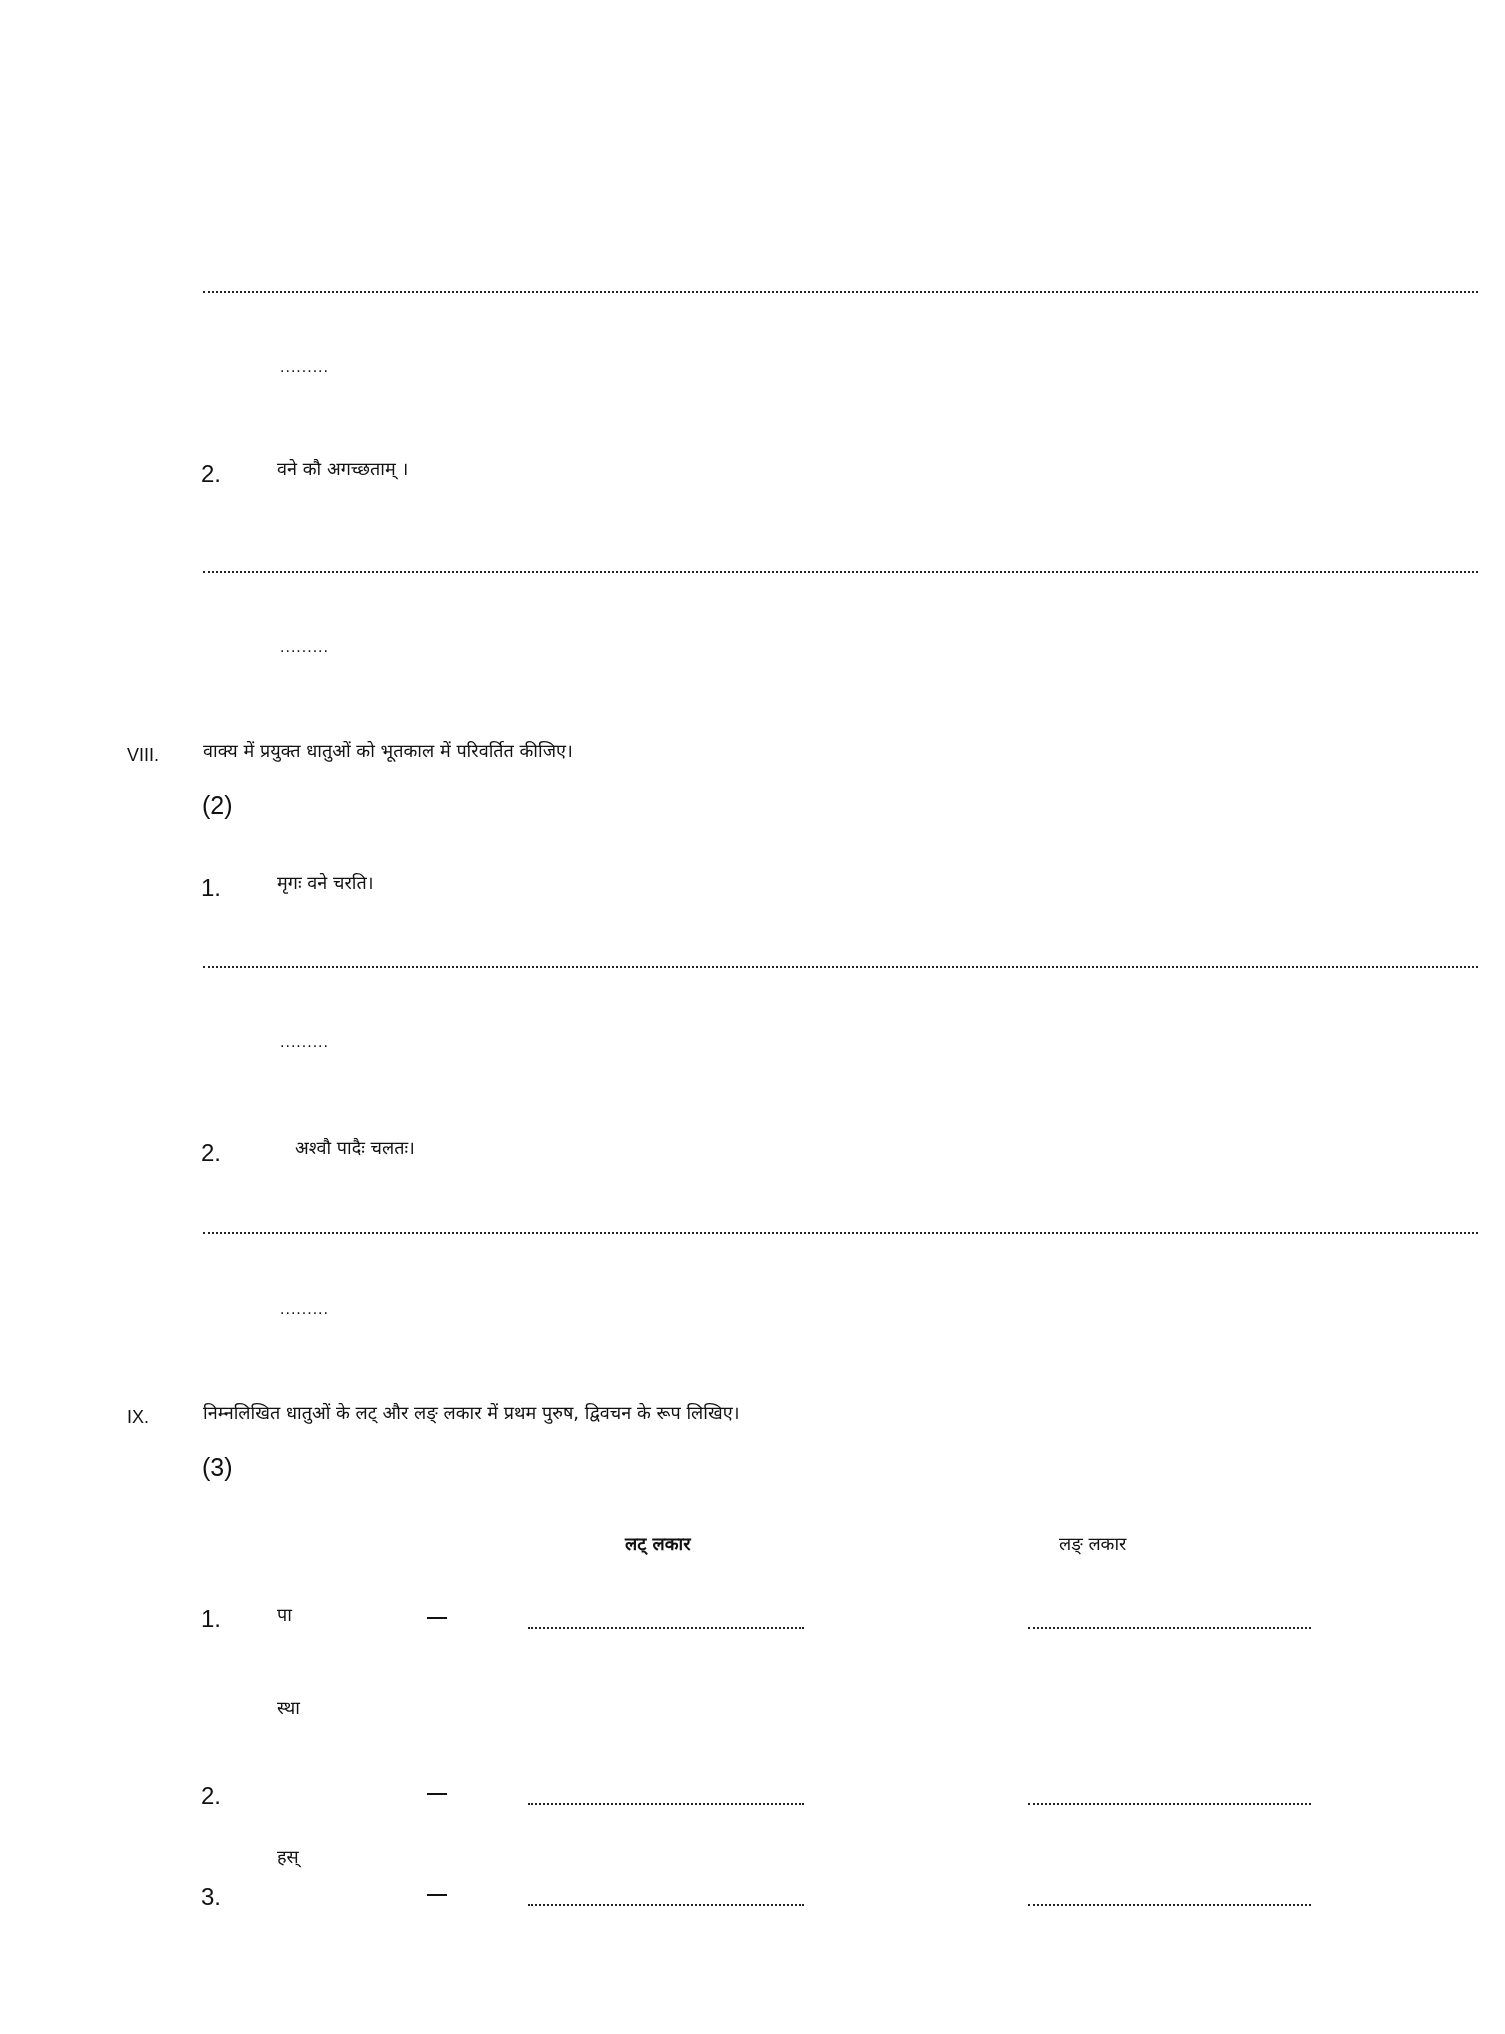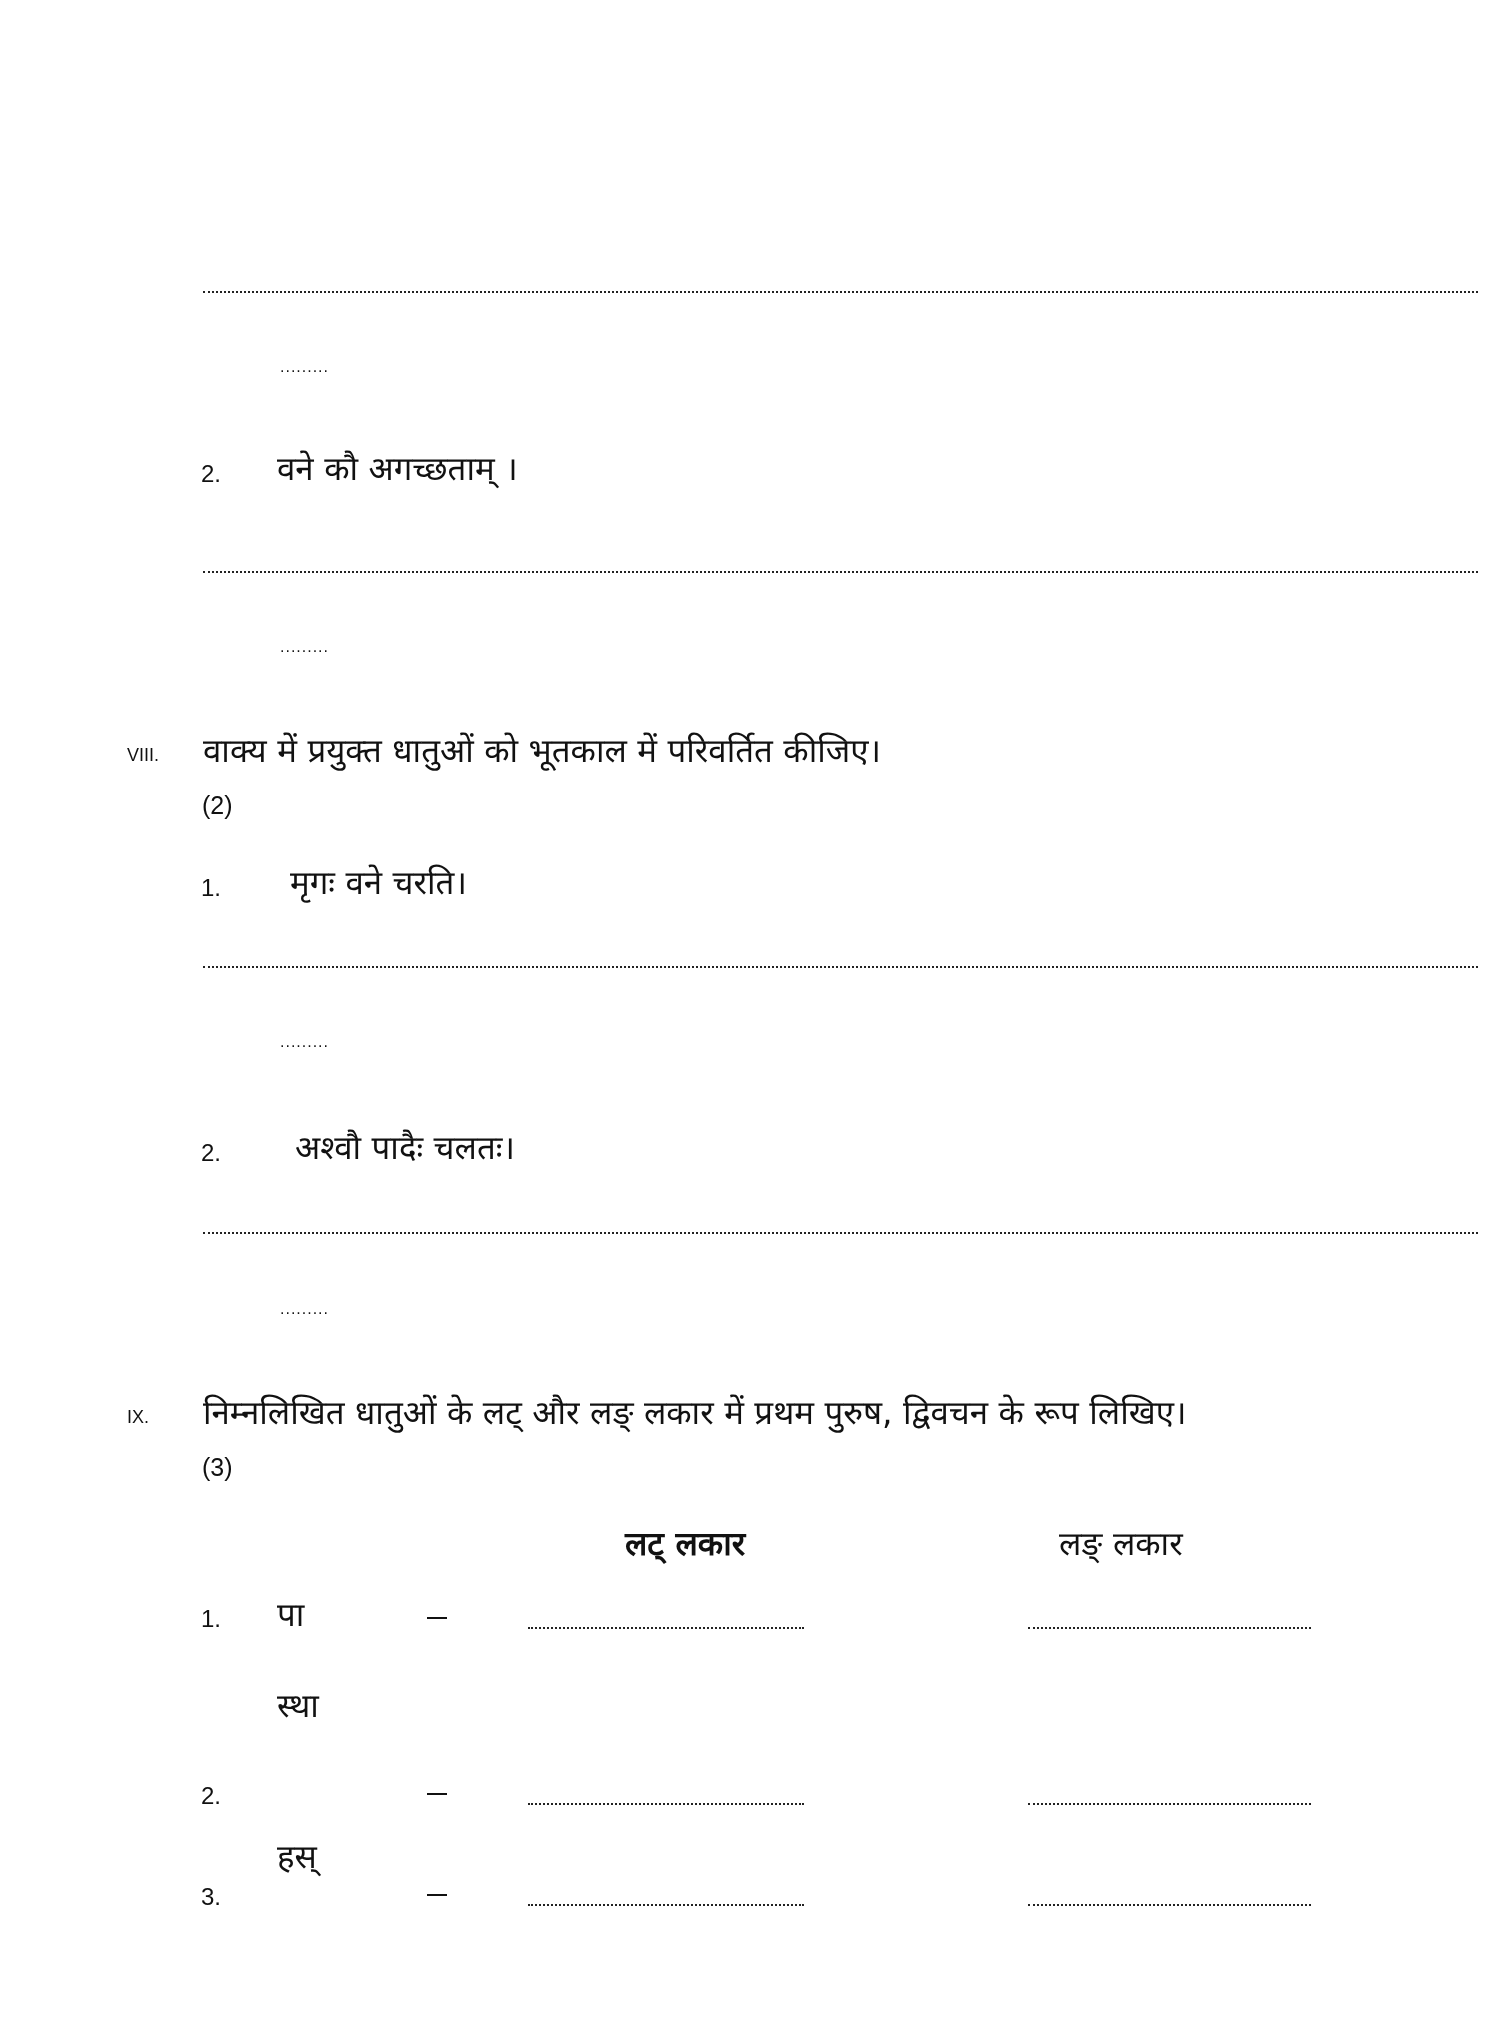--- a/index.html
+++ b/index.html
@@ -4,21 +4,21 @@
 <style>
   html, body { margin: 0; padding: 0; background: #ffffff; }
   body {
     width: 1505px; height: 2034px; position: relative; overflow: hidden;
     font-family: "DejaVu Sans", "Liberation Sans", sans-serif;
     color: #111111;
   }
   .abs { position: absolute; white-space: nowrap; }
   .num { font-family: "Liberation Sans", sans-serif; font-size: 24px; line-height: 30px; }
   .roman { font-family: "Liberation Sans", sans-serif; font-size: 18px; line-height: 30px; }
-  .deva { font-family: "DejaVu Sans", sans-serif; font-size: 33px; line-height: 34px; }
+  .deva { font-family: "DejaVu Sans", sans-serif; font-size: 18px; line-height: 34px; }
   .marks { font-family: "Liberation Sans", sans-serif; font-size: 25px; line-height: 30px; }
   .dotline {
     position: absolute; height: 0;
     border-top: 2px dotted #222222;
   }
   .dash { position: absolute; height: 2px; background: #111111; }
 </style>
 </head>
 <body>
 
@@ -30,21 +30,21 @@
 
 <div class="dotline" style="left:203px; top:571px; width:1275px;"></div>
 <div class="abs num" style="left:280px; top:632px; letter-spacing:1px; font-size:16px;">.........</div>
 
 <div>
   <div class="abs roman" style="left:127px; top:740px;">VIII.</div>
   <div class="abs deva" style="left:203px; top:734px;">वाक्य में प्रयुक्त धातुओं को भूतकाल में परिवर्तित कीजिए।</div>
   <div class="abs marks" style="left:202px; top:790px;">(2)</div>
 
   <div class="abs num" style="left:201px; top:873px;">1.</div>
-  <div class="abs deva" style="left:277px; top:866px;margin-left:13px;">मृगः वने चरति।</div>
+  <div class="abs deva" style="left:277px; top:866px;">मृगः वने चरति।</div>
   <div class="dotline" style="left:203px; top:966px; width:1275px;"></div>
   <div class="abs num" style="left:280px; top:1027px; letter-spacing:1px; font-size:16px;">.........</div>
 
   <div class="abs num" style="left:201px; top:1138px;">2.</div>
   <div class="abs deva" style="left:295px; top:1131px;">अश्वौ पादैः चलतः।</div>
   <div class="dotline" style="left:203px; top:1232px; width:1275px;"></div>
   <div class="abs num" style="left:280px; top:1294px; letter-spacing:1px; font-size:16px;">.........</div>
 </div>
 
 <div>

